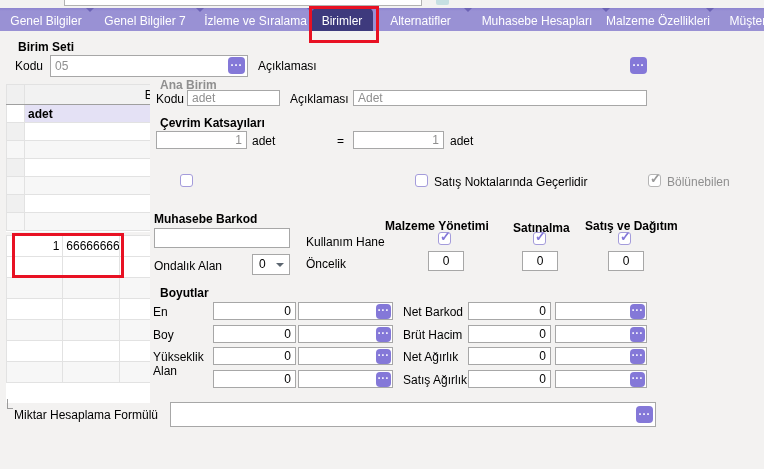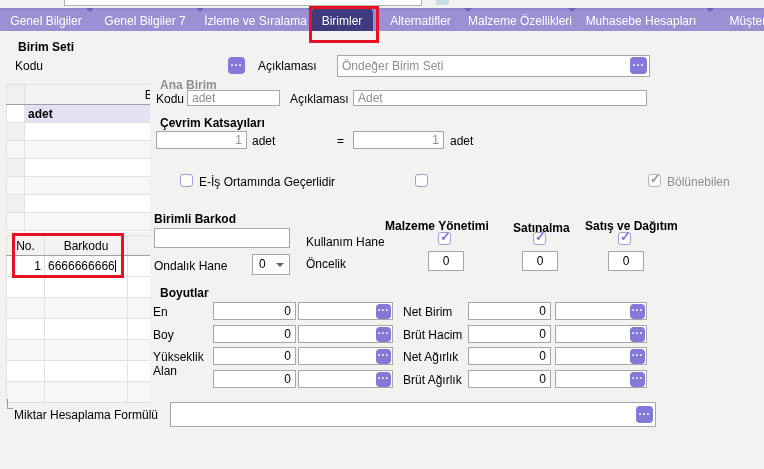--- a/index.html
+++ b/index.html
@@ -88,30 +88,30 @@
 
   <div class="abs top-partial-input"></div>
   <div class="abs top-partial-icon"></div>
 
   <div class="abs tabbar">
     <div class="tab t0">Genel Bilgiler</div>
     <div class="tab t1">Genel Bilgiler 7</div>
     <div class="tab t2">İzleme ve Sıralama</div>
     <div class="tab t3 active">Birimler</div>
     <div class="tab t4">Alternatifler</div>
+    <div class="tab t6">Muhasebe Hesapları</div>
     <div class="tab t5">Malzeme Özellikleri</div>
-    <div class="tab t6">Muhasebe Hesapları</div>
     <div class="tab t7">Müşteriler/</div>
   </div>
 
   <div class="abs title nowrap" style="left:18px; top:40px;">Birim Seti</div>
   <div class="abs lbl" style="left:15px; top:59px;">Kodu</div>
+  <input class="in ro" style="left: 50px; top: 55px; width: 198px; height: 22px;" value="05">
   <span class="dots" style="left:228px; top:57px;"></span>
   <div class="abs lbl" style="left:258px; top:59px;">Açıklaması</div>
-  <input class="in ro" style="left: 337px; top: 55px; width: 313px; height: 22px;" value="Öndeğer Birim Seti">
   <span class="dots" style="left:630px; top:57px;"></span>
 
   <div class="panel" style="left:6px; top:84px; width:144px; height:148px;">
     <table class="grid" style="width:170px;">
       <tbody>
           <tr style="height:20px;">
         <th class="selcol" style="width:18px;"></th>
         <th style="width:150px; text-align:right;">Birim</th>
       </tr>
       <tr class="sel" style="height:18px;">
@@ -142,25 +142,20 @@
             <td class="selcol"></td>
             <td></td>
           </tr>
     </tbody>
       </table>
   </div>
 
   <div class="panel" style="left:6px; top:235px; width:144px; height:168px;">
     <table class="grid" style="width:170px;">
       <tbody>
-          <tr style="height:20px;">
-        <th style="width:38px;">No.</th>
-        <th style="width:83px; text-align:center;">Barkodu</th>
-        <th style="width:49px;"></th>
-      </tr>
       <tr style="height:21px;">
         <td style="text-align:right;">1</td>
         <td><span>6666666666</span><span class="caret"></span></td>
         <td></td>
       </tr>
       <tr style="height:21px;">
             <td></td>
             <td></td>
             <td></td>
           </tr>
@@ -200,28 +195,28 @@
   <input class="in ro" style="left: 353px; top: 90px; width: 294px; height: 16px;" value="Adet">
 
   <div class="abs title nowrap" style="left:160px; top:116px;">Çevrim Katsayıları</div>
   <input class="in ro ra" style="left: 156px; top: 131px; width: 91px; height: 18px;" value="1">
   <div class="abs lbl" style="left:252px; top:134px;">adet</div>
   <div class="abs lbl" style="left:337px; top:134px;">=</div>
   <input class="in ro ra" style="left: 353px; top: 131px; width: 91px; height: 18px;" value="1">
   <div class="abs lbl" style="left:450px; top:134px;">adet</div>
 
   <span class="cb" style="left:180px; top:174px;"></span>
-  <div class="abs lbl" style="left:199px; top:175px;">E-İş Ortamında Geçerlidir</div>
   <span class="cb" style="left:415px; top:174px;"></span>
+  <div class="abs lbl" style="left:434px; top:175px;">Satış Noktalarında Geçerlidir</div>
   <span class="cb checked disabled" style="left:648px; top:174px;"></span>
   <div class="abs lbl gray" style="left:667px; top:175px;">Bölünebilen</div>
 
-  <div class="abs title nowrap" style="left:154px; top:212px;">Birimli Barkod</div>
+  <div class="abs title nowrap" style="left:154px; top:212px;">Muhasebe Barkod</div>
   <input class="in" style="left: 154px; top: 228px; width: 136px; height: 20px;" value="">
-  <div class="abs lbl" style="left:154px; top:259px;">Ondalık Hane</div>
+  <div class="abs lbl" style="left:154px; top:259px;">Ondalık Alan</div>
   <div class="dd" style="left:252px; top:254px; width:38px; height:21px;">
     <span class="val">0</span>
     <span class="chev"></span>
   </div>
 
   <div class="abs lbl" style="left:306px; top:235px;">Kullanım Hane</div>
   <div class="abs lbl" style="left:306px; top:257px;">Öncelik</div>
 
   <div class="abs title nowrap" style="left:385px; top:219px;">Malzeme Yönetimi</div>
   <div class="abs title nowrap" style="left:513px; top:221px;">Satınalma</div>
@@ -250,36 +245,36 @@
   <div class="abs lbl" style="left:153px; top:350px;">Yükseklik</div>
   <input class="in ra" style="left: 213px; top: 347px; width: 83px; height: 18px;" value="0">
   <input class="in" style="left: 298px; top: 347px; width: 95px; height: 18px;" value="">
   <span class="dots sm" style="left:376px; top:349px;"></span>
 
   <div class="abs lbl" style="left:153px; top:364px;">Alan</div>
   <input class="in ra" style="left: 213px; top: 370px; width: 83px; height: 18px;" value="0">
   <input class="in" style="left: 298px; top: 370px; width: 95px; height: 18px;" value="">
   <span class="dots sm" style="left:376px; top:372px;"></span>
 
-  <div class="abs lbl" style="left:403px; top:305px;">Net Birim</div>
+  <div class="abs lbl" style="left:403px; top:305px;">Net Barkod</div>
   <input class="in ra" style="left: 468px; top: 302px; width: 83px; height: 18px;" value="0">
   <input class="in" style="left: 555px; top: 302px; width: 92px; height: 18px;" value="">
   <span class="dots sm" style="left:630px; top:304px;"></span>
 
   <div class="abs lbl" style="left:403px; top:328px;">Brüt Hacim</div>
   <input class="in ra" style="left: 468px; top: 325px; width: 83px; height: 18px;" value="0">
   <input class="in" style="left: 555px; top: 325px; width: 92px; height: 18px;" value="">
   <span class="dots sm" style="left:630px; top:327px;"></span>
 
   <div class="abs lbl" style="left:403px; top:350px;">Net Ağırlık</div>
   <input class="in ra" style="left: 468px; top: 347px; width: 83px; height: 18px;" value="0">
   <input class="in" style="left: 555px; top: 347px; width: 92px; height: 18px;" value="">
   <span class="dots sm" style="left:630px; top:349px;"></span>
 
-  <div class="abs lbl" style="left:403px; top:373px;">Brüt Ağırlık</div>
+  <div class="abs lbl" style="left:403px; top:373px;">Satış Ağırlık</div>
   <input class="in ra" style="left: 468px; top: 370px; width: 83px; height: 18px;" value="0">
   <input class="in" style="left: 555px; top: 370px; width: 92px; height: 18px;" value="">
   <span class="dots sm" style="left:630px; top:372px;"></span>
 
   <div class="abs gb-corner"></div>
   <div class="abs lbl" style="left:14px; top:408px;">Miktar Hesaplama Formülü</div>
   <input class="in" style="left: 170px; top: 402px; width: 486px; height: 25px;" value="">
   <span class="dots" style="left:636px; top:406px;"></span>
 
   <div class="anno" style="left:309px; top:6px; width:70px; height:37px;"></div>

